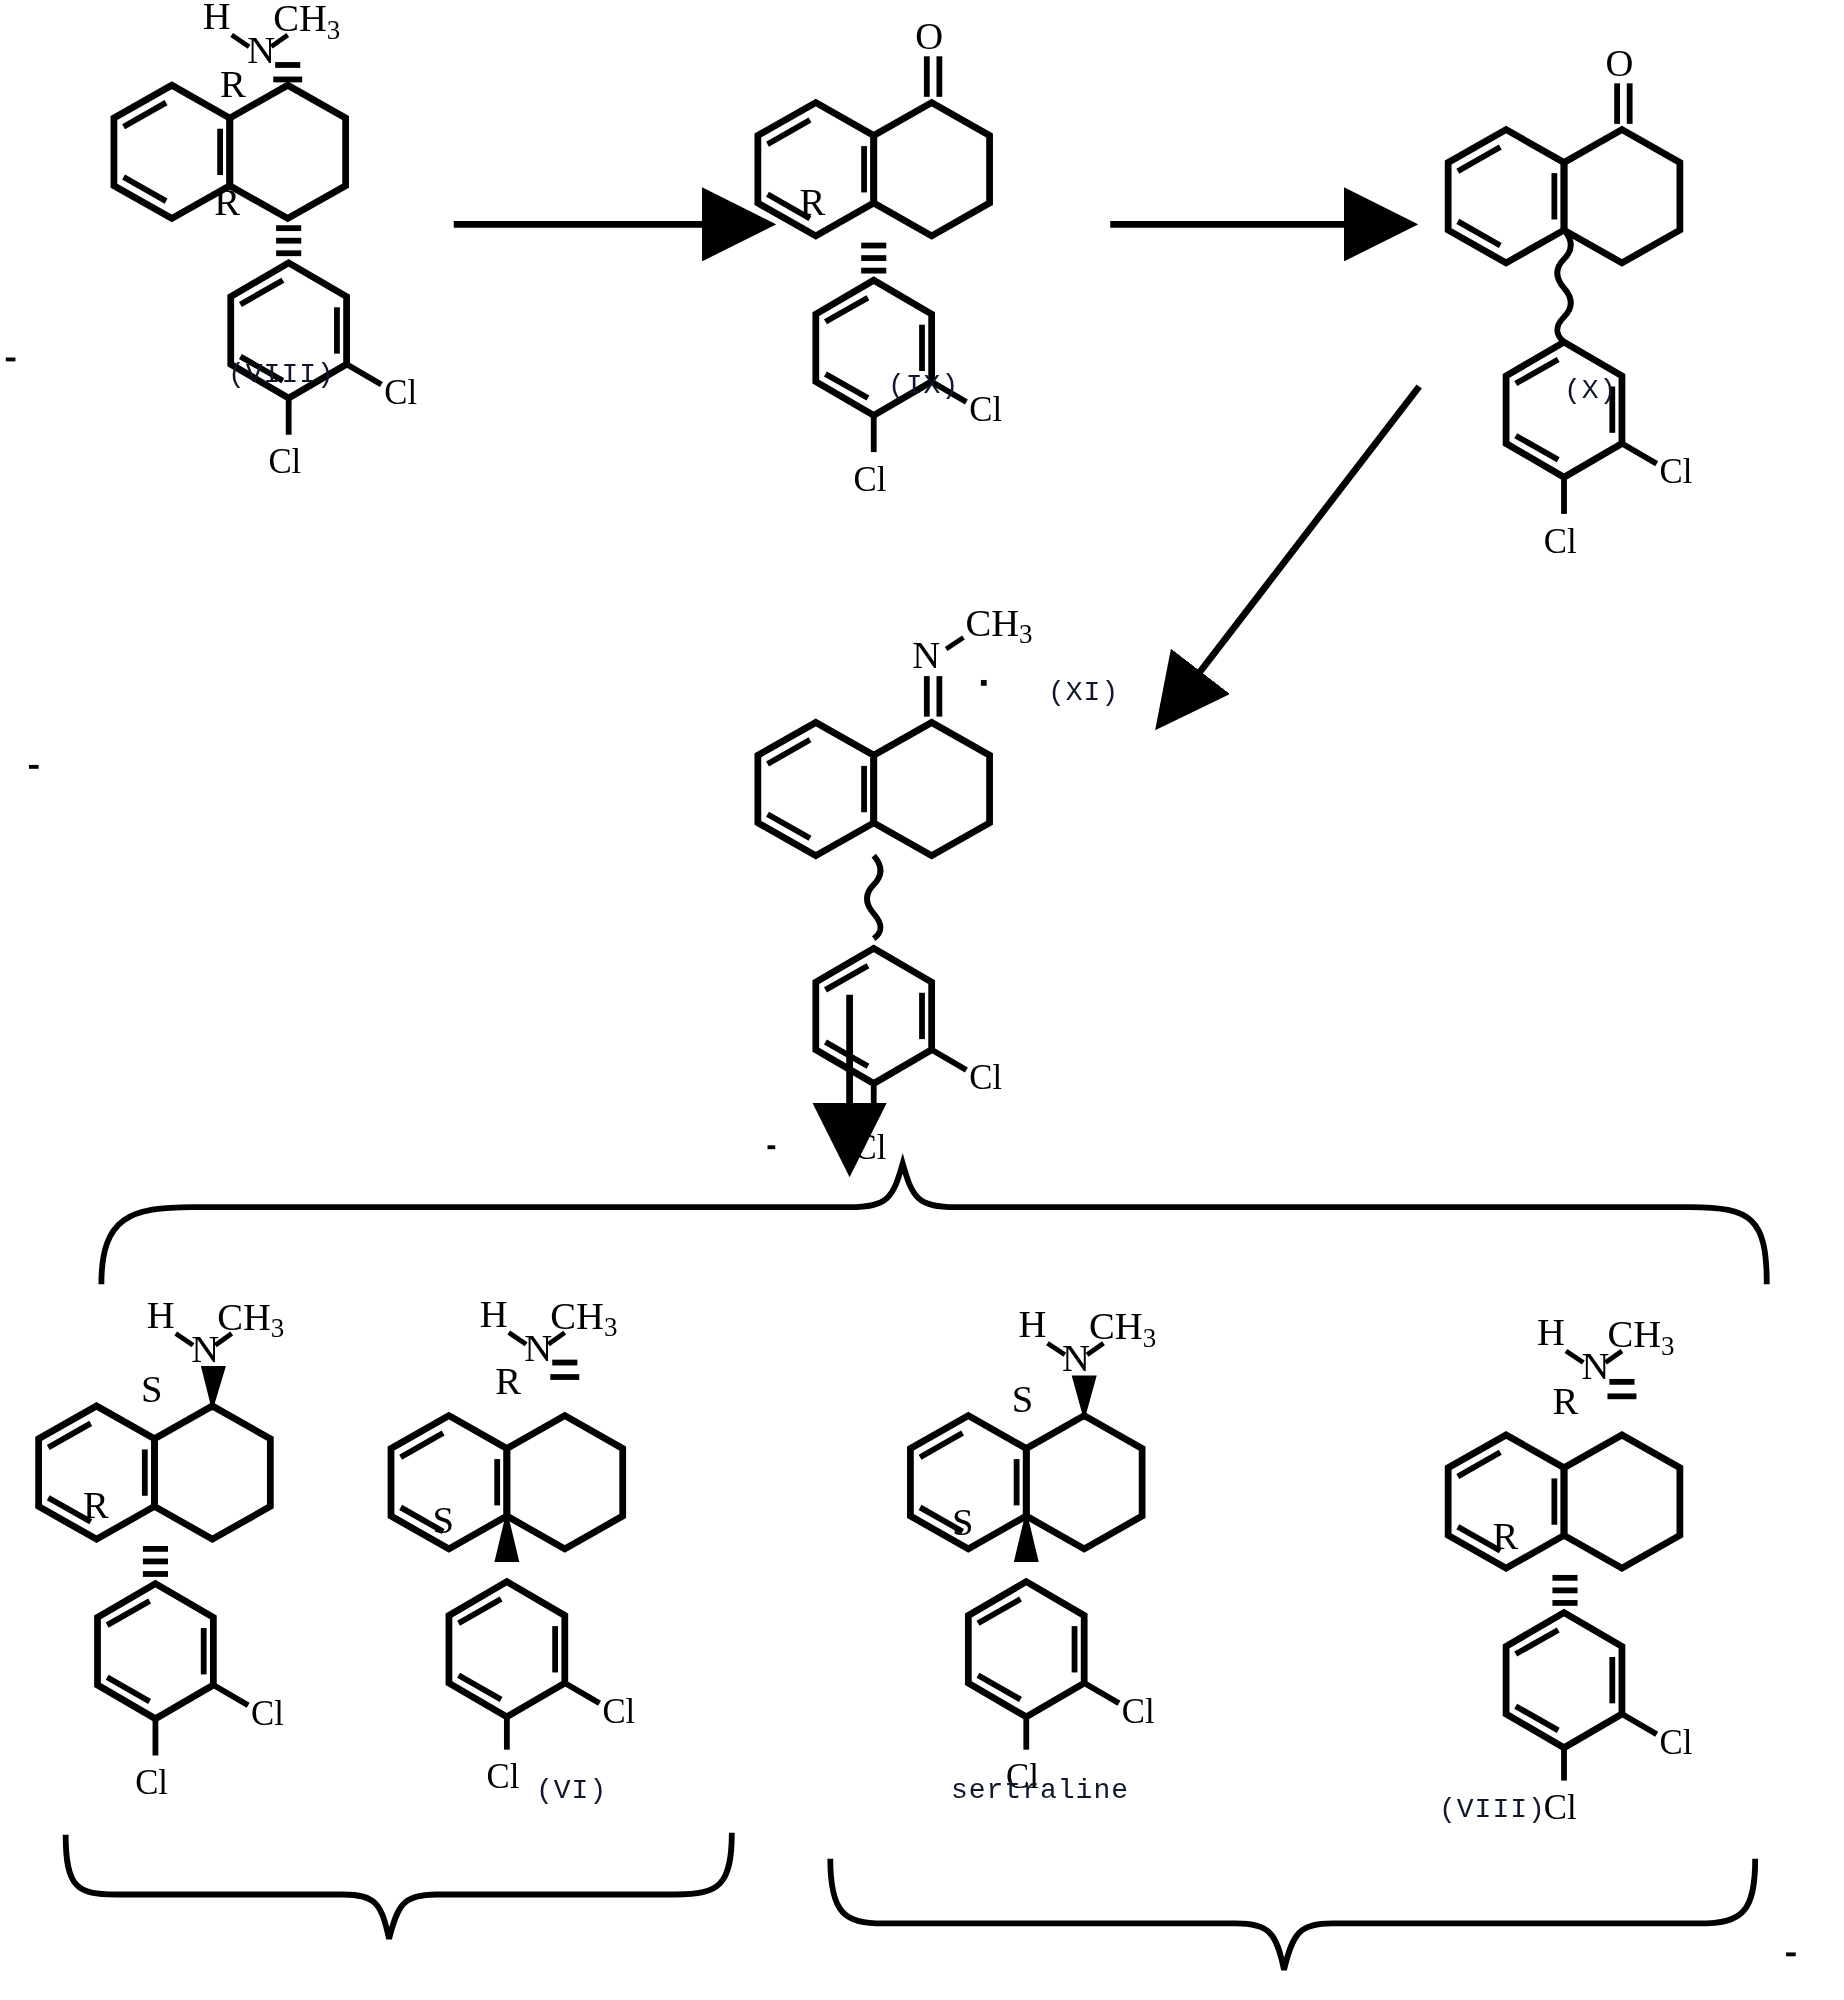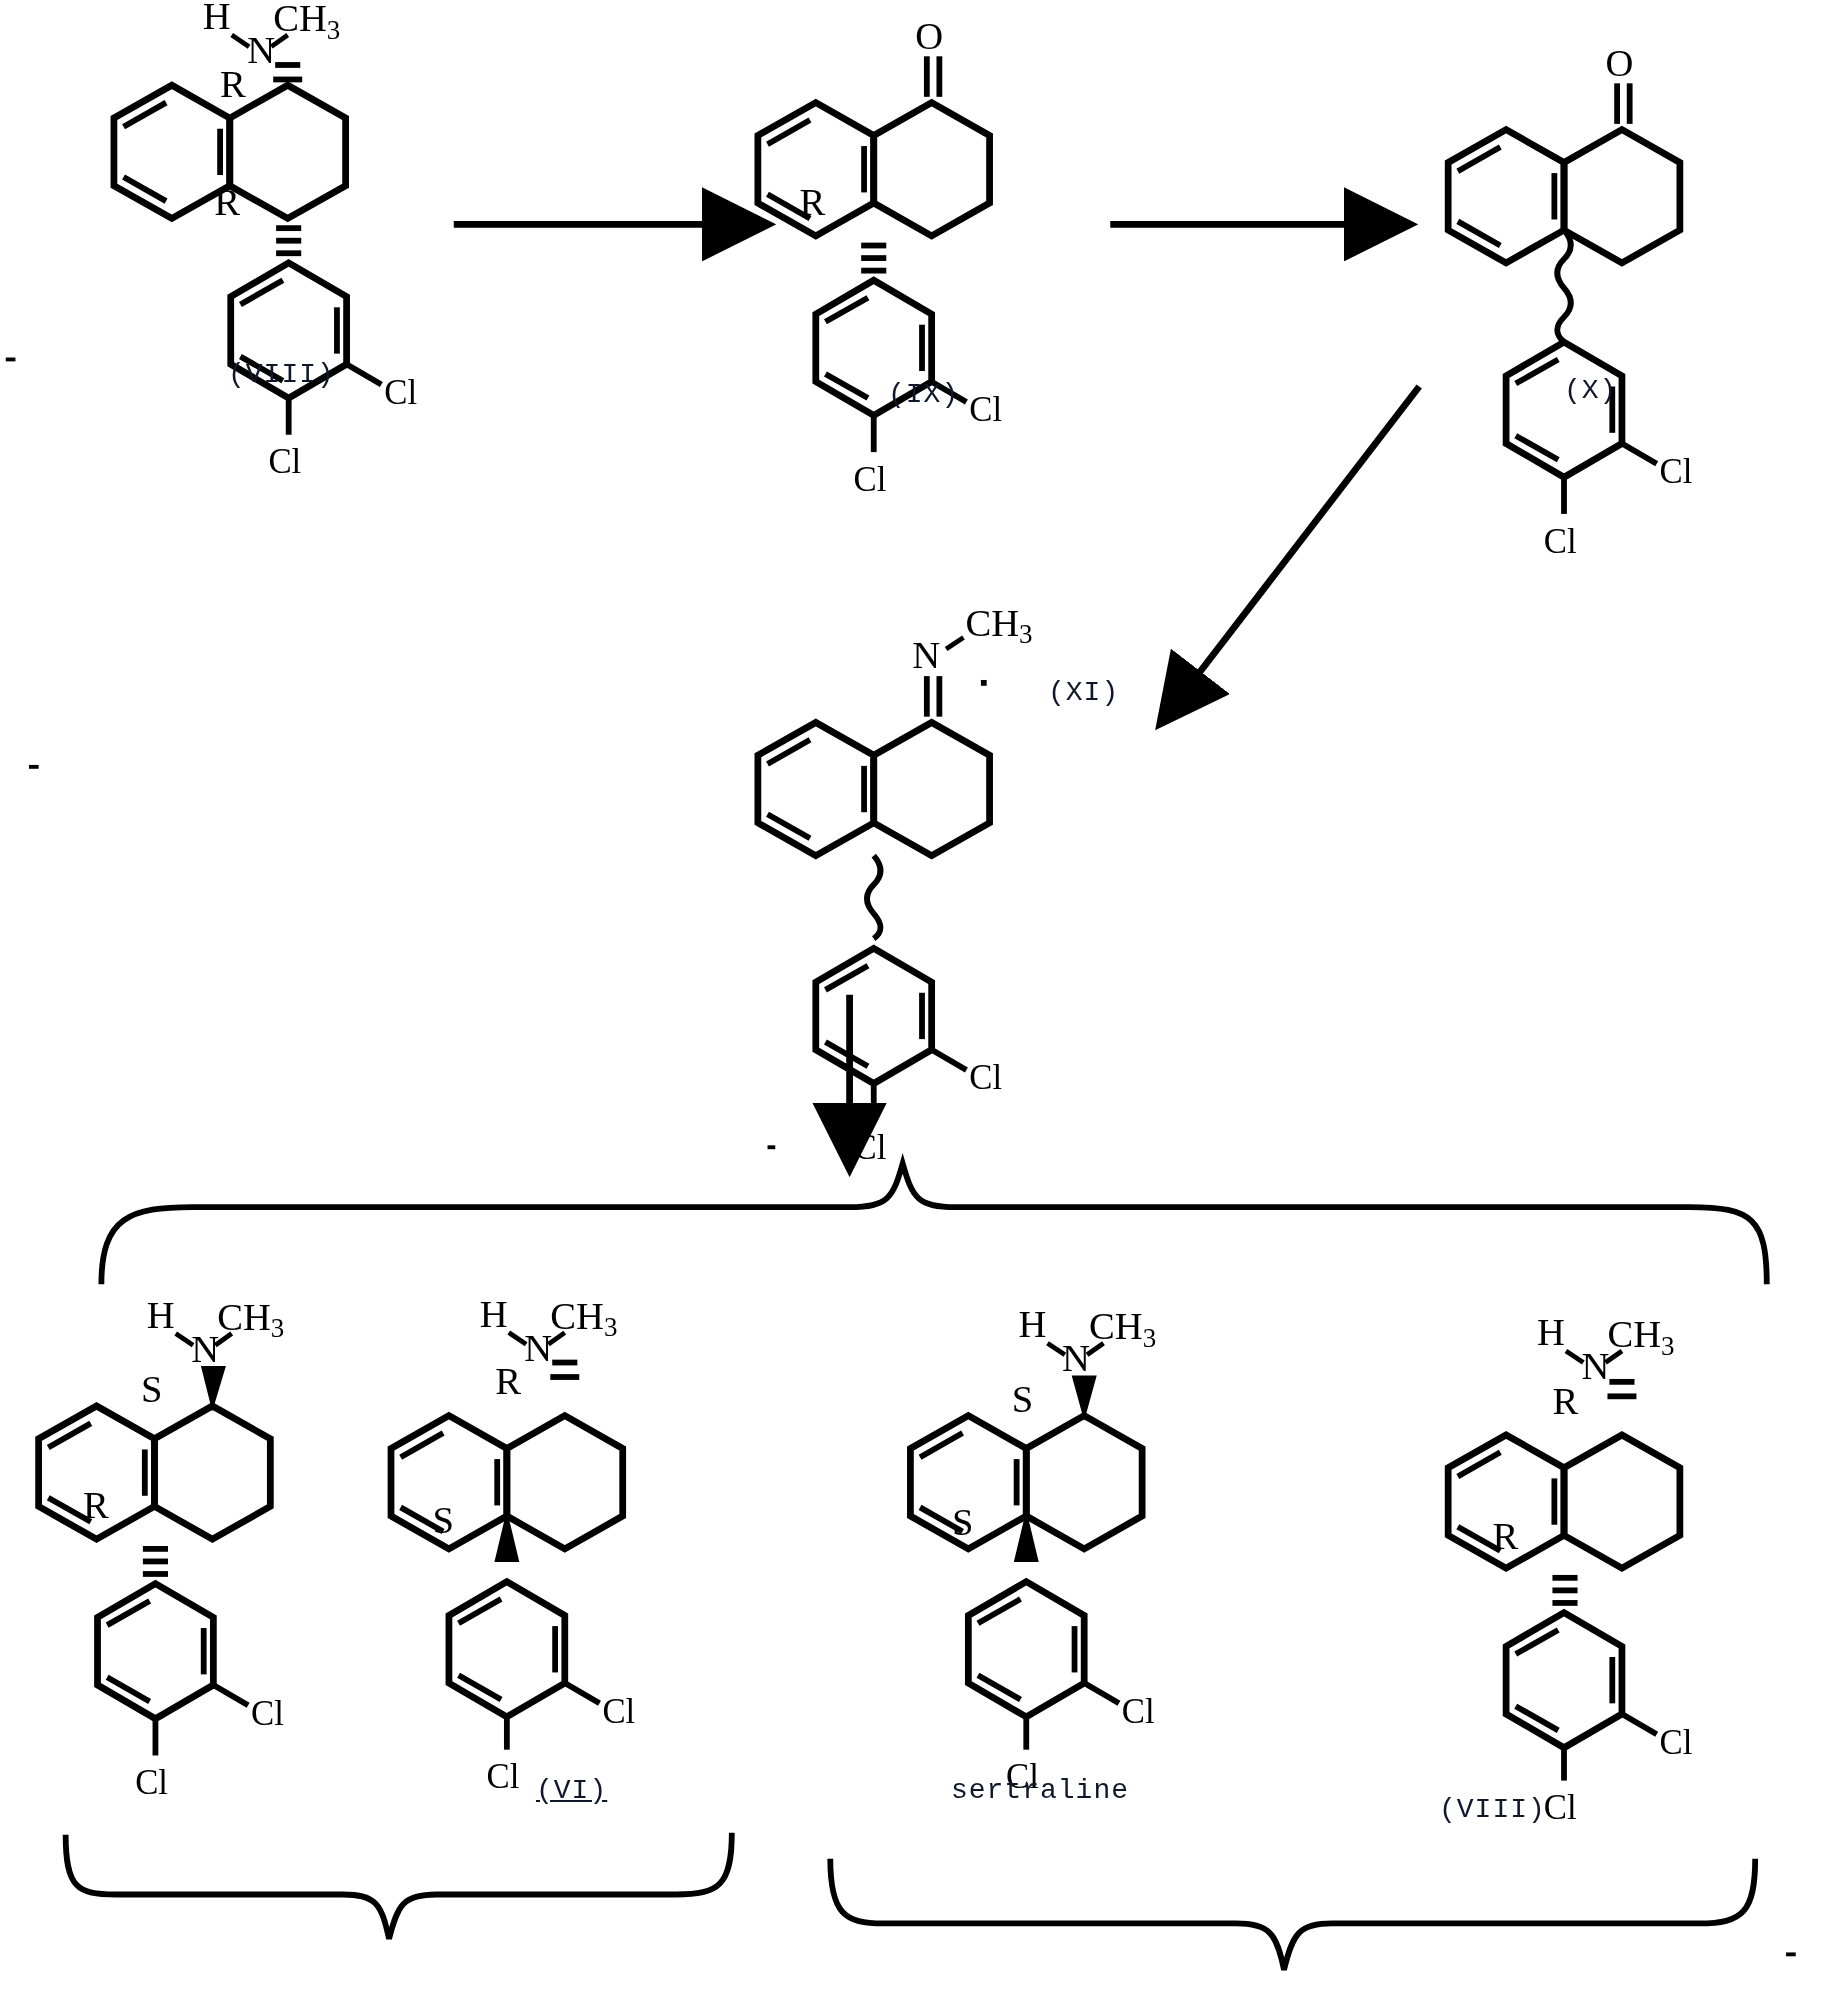--- a/index.html
+++ b/index.html
@@ -298,19 +298,19 @@
            L1760,1992 C1805,1992 1818,1980 1818,1925" fill="none" stroke="#000" stroke-width="6"></path>
 
   <rect x="6" y="370" width="10" height="4" fill="#000"></rect>
   <rect x="30" y="792" width="10" height="4" fill="#000"></rect>
   <rect x="1016" y="704" width="6" height="6" fill="#000"></rect>
   <rect x="795" y="1186" width="8" height="4" fill="#000"></rect>
   <rect x="1850" y="2022" width="10" height="4" fill="#000"></rect>
 </svg>
 
 <div class="lbl" style="left:228px;top:359px;">(VIII)</div>
-<div class="lbl" style="left:888px;top:379px;">(IX)</div>
+<div class="lbl" style="left:888px;top:370px;">(IX)</div>
 <div class="lbl" style="left:1564px;top:375px;">(X)</div>
 <div class="lbl" style="left:1048px;top:677px;">(XI)</div>
-<div class="lbl" style="left:536px;top:1775px;text-decoration:underline;">(VI)</div>
+<div class="lbl" style="left:536px;top:1775px;">(VI)</div>
 <div class="lbl" style="left:941px;top:1775px;margin-left:10px;">sertraline</div>
 <div class="lbl" style="left:1439px;top:1794px;">(VIII)</div>
 
 
 </body></html>

